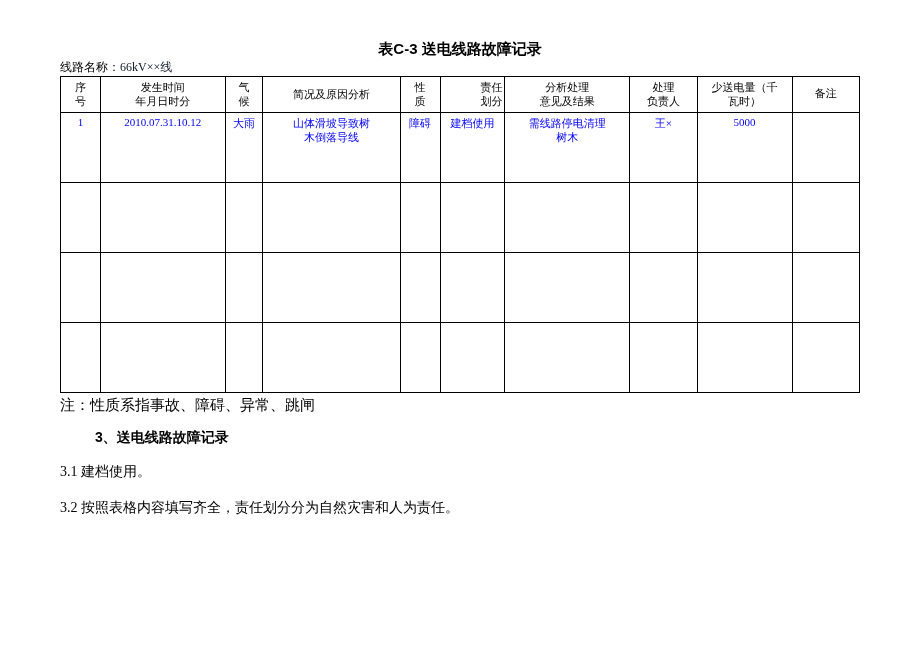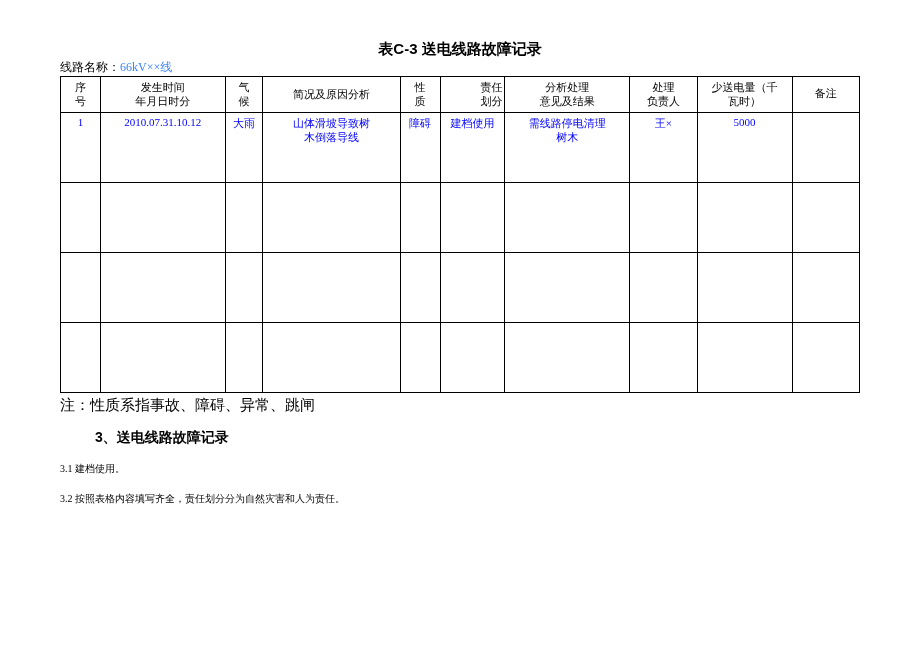--- a/index.html
+++ b/index.html
@@ -15,21 +15,21 @@
       padding: 40px 60px;
       width: 920px;
     }
     .title {
       text-align: center;
       font-weight: bold;
       font-size: 15px;
       font-family: "SimHei", "黑体", sans-serif;
     }
     .line-name {
-      color: #3b82f6;
+      color: #0f172a;
       font-size: 12px;
       margin-bottom: 16px;
     }
     table {
       border-collapse: collapse;
       width: 100%;
     }
     th, td {
       border: 1px solid #000;
       font-size: 11px;
@@ -55,21 +55,21 @@
       margin-top: 3px;
     }
     .section-heading {
       font-weight: bold;
       font-size: 14px;
       margin-top: 14px;
       font-family: "SimHei", "黑体", sans-serif;
       margin-left: 35px;
     }
     .para {
-      font-size: 10px;
+      font-size: 14px;
       margin-top: 14px;
       line-height: 1.6;
     }
     .col-seq { width: 32px; }
     .col-time { width: 100px; }
     .col-weather { width: 30px; }
     .col-analysis { width: 110px; text-align: center; }
     .col-nature { width: 32px; }
     .col-resp { width: 52px; text-align: right; }
     .col-opinion { width: 100px; }

